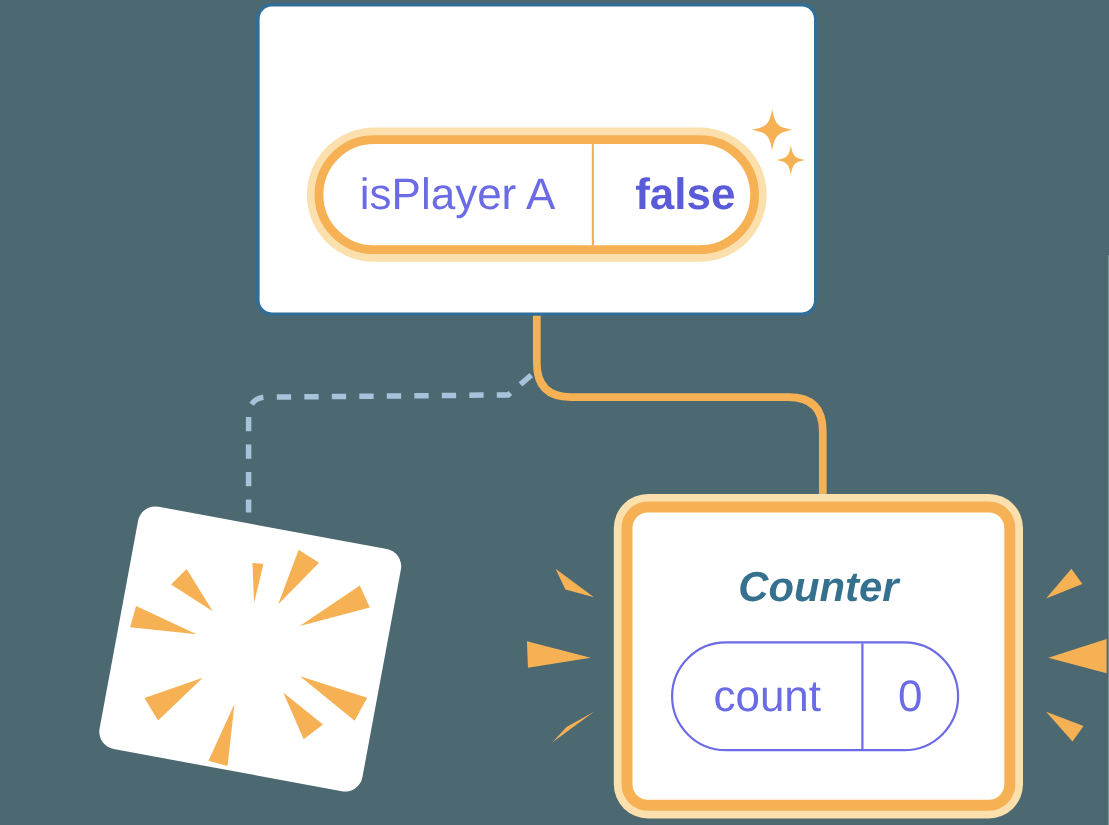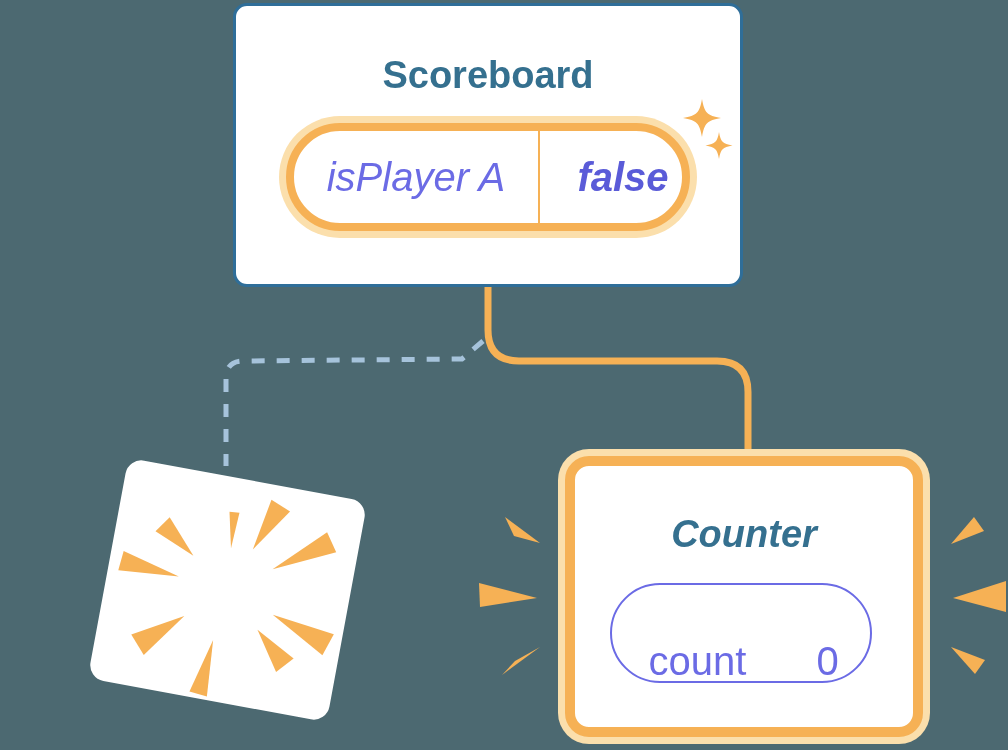--- a/index.html
+++ b/index.html
@@ -22,40 +22,38 @@
     color:var(--title-teal,#35708F);
     font-size:38px;font-weight:600;line-height:1;
   }
   .scoreboard-card .card-title{top:50px;}
   .pill{position:absolute;display:flex;align-items:stretch;box-sizing:border-box;background:#fff;}
   .orange-pill{
     left:50px;top:117px;width:404px;height:108px;
     border:8px solid var(--orange,#F6B155);
     border-radius:60px;
     box-shadow:0 0 0 7px var(--orange-glow,#FBDFAC);
-    font-style:italic;
   }
   .orange-pill .pill-divider{width:2px;background:var(--orange,#F6B155);}
   .pill-cell{display:flex;align-items:center;justify-content:center;
     font-size:40px;color:var(--purple,#6B6BE5);line-height:1;}
   .orange-pill .cell-name{width:244px;}
   .orange-pill .cell-value{flex:1;font-weight:700;color:var(--purple-value,#5A5BD8);padding-left:24px;}
   .sparkles{position:absolute;left:438px;top:86px;overflow:visible;}
   .counter-card{
     left:565px;top:456px;width:358px;height:281px;
     border:10px solid var(--orange,#F6B155);
     border-radius:24px;
     box-shadow:0 0 0 7px var(--orange-glow,#FBDFAC);
   }
   .counter-card .card-title{top:49px;font-style:italic;}
   .purple-pill{
     left:35px;top:117px;width:262px;height:100px;
     border:2px solid var(--purple,#6B6BE5);
     border-radius:50px;
-    align-items:flex-end;
   }
   .purple-pill .pill-divider{width:2px;background:var(--purple,#6B6BE5);}
   .purple-pill .cell-name{width:171px;}
   .purple-pill .cell-value{flex:1;}
   .ghost-card{
     position:absolute;left:106px;top:478px;width:243px;height:224px;
     background:var(--card-bg,#fff);border-radius:16px;
     transform:rotate(10.5deg);z-index:2;
   }
   .ghost-card svg{position:absolute;left:0;top:0;}
@@ -78,21 +76,20 @@
     </g>
 
     <g style="fill:var(--orange,#F6B155)">
       <polygon points="951,544 974,517 984,531"></polygon>
       <polygon points="953,598 1006,581 1006,612"></polygon>
       <polygon points="951,647 975,674 985,660"></polygon>
     </g>
   </svg>
 
   <div class="card scoreboard-card">
-    <div class="card-title">Scoreboard</div>
     <div class="pill orange-pill">
       <div class="pill-cell cell-name">isPlayer A</div>
       <div class="pill-divider"></div>
       <div class="pill-cell cell-value">false</div>
     </div>
     <svg class="sparkles" width="80" height="80" viewBox="0 0 80 80" style="fill:var(--orange,#F6B155)">
       <path d="M28 7 C30.5 21 33 23.5 47 26 C33 28.5 30.5 31 28 45 C25.5 31 23 28.5 9 26 C23 23.5 25.5 21 28 7 Z"></path>
       <path d="M45 40 C46.8 50 48.5 51.7 58.5 53.5 C48.5 55.3 46.8 57 45 67 C43.2 57 41.5 55.3 31.5 53.5 C41.5 51.7 43.2 50 45 40 Z"></path>
     </svg>
   </div>

